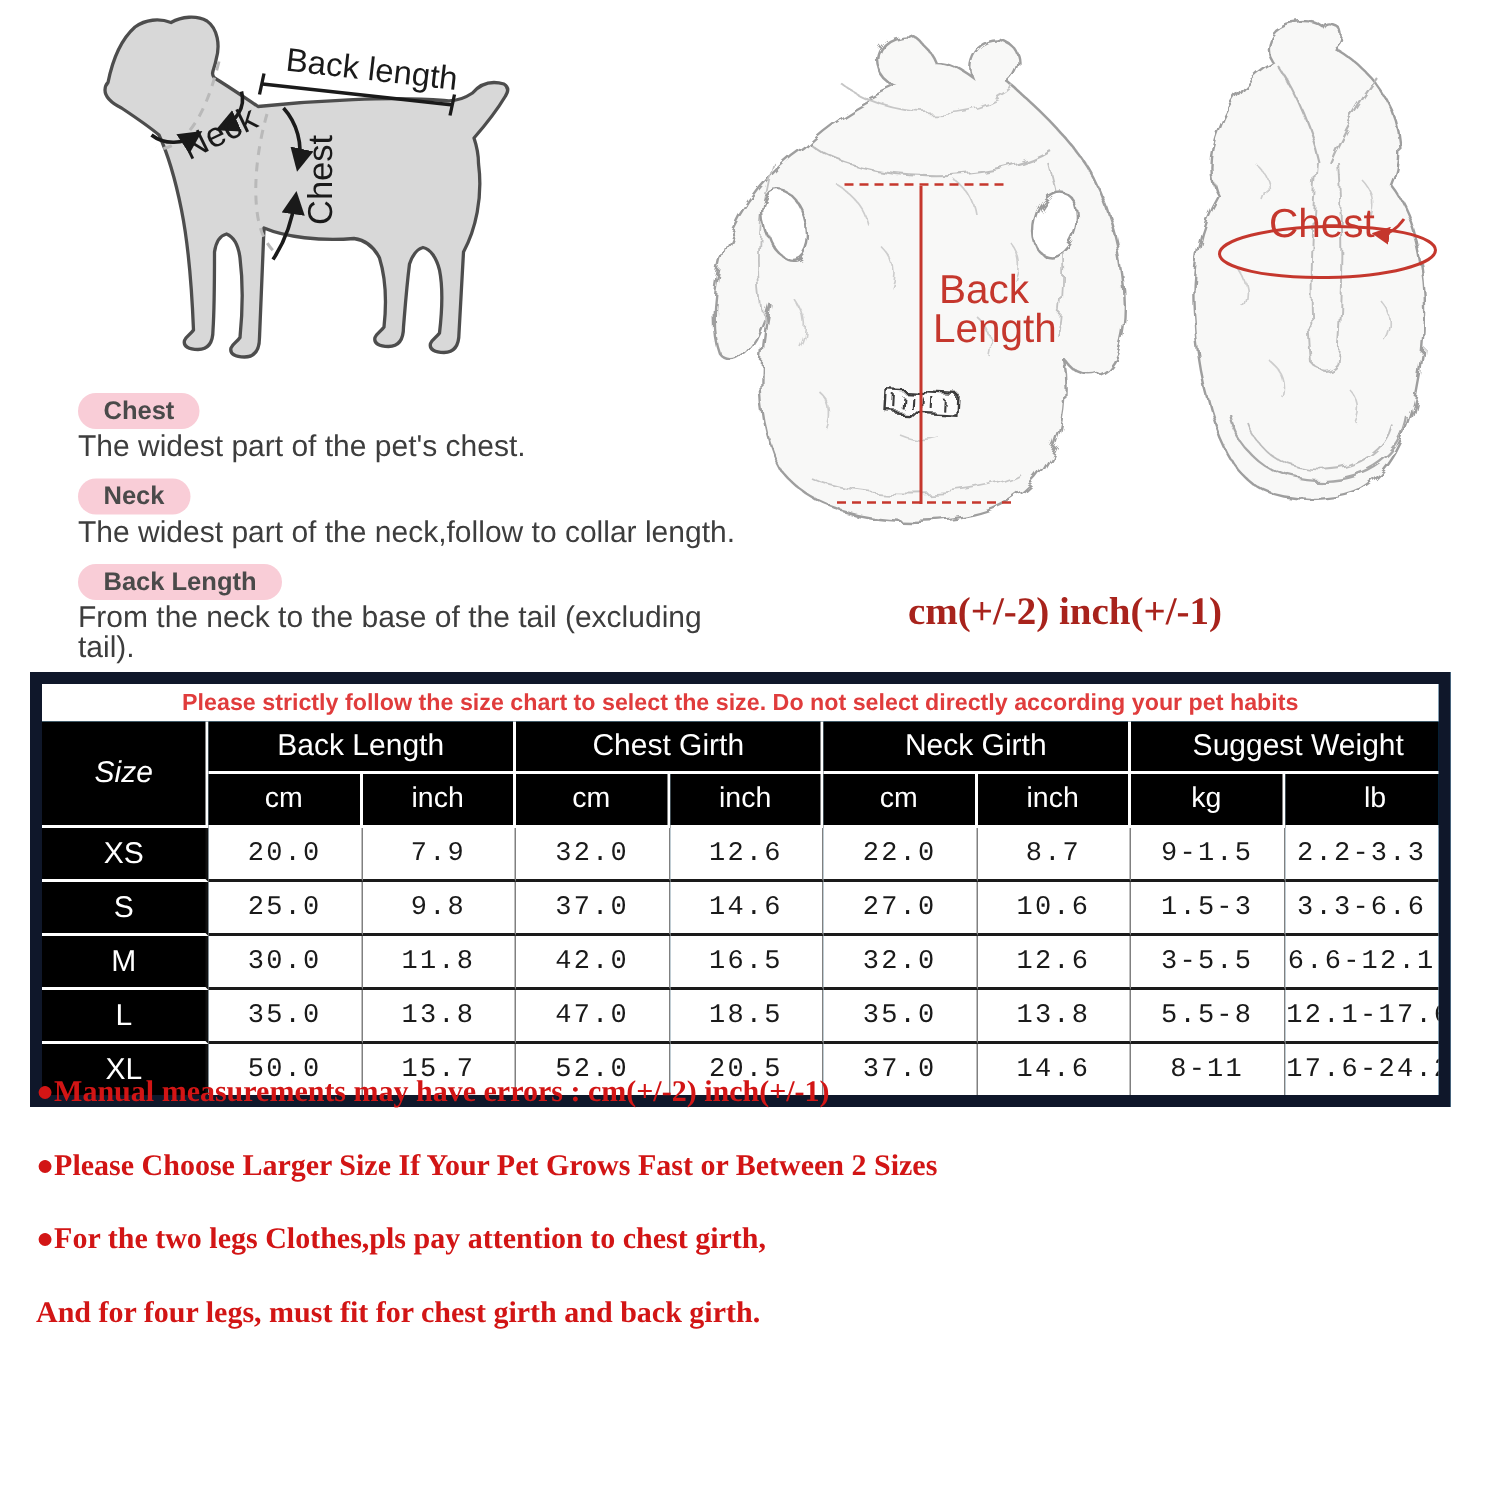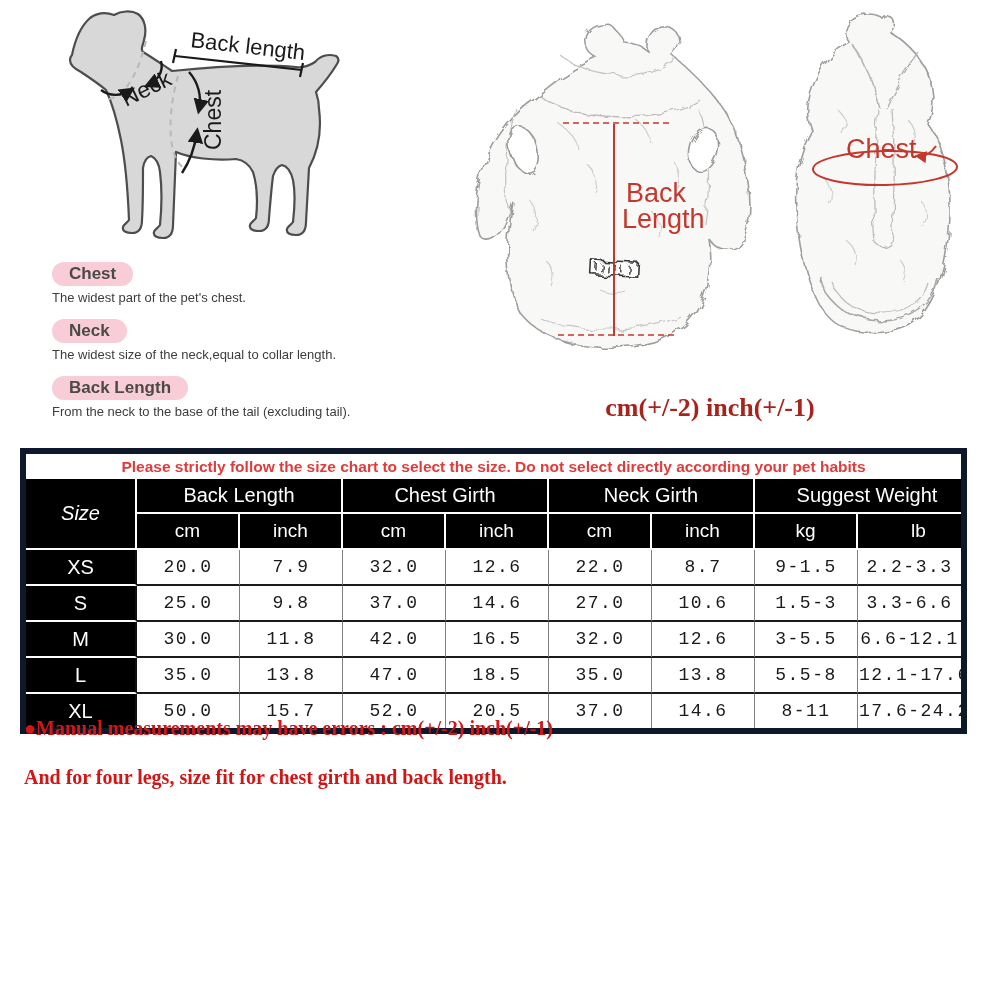--- a/index.html
+++ b/index.html
@@ -7,30 +7,30 @@
         font-family:"Liberation Sans",sans-serif;}
 
   
   #topart{position:absolute;left:0;top:0;width:1000px;height:446px;}
 
   
   #definitions{position:absolute;left:52px;top:262px;width:440px;}
   .def-item{margin-bottom:11px;}
   .pill{display:inline-block;background:#f9cdd7;color:#4a4a4a;font-weight:bold;
         font-size:17px;line-height:22px;padding:1px 17px;border-radius:13px;}
-  .def-desc{font-size:13px;color:#3d3d3d;line-height:20px;margin-top:2px;}
+  .def-desc{font-size:20px;color:#3d3d3d;line-height:20px;margin-top:2px;}
 
   
   #tolerance{position:absolute;left:560px;top:393px;width:300px;text-align:center;
              font-family:"Liberation Serif",serif;font-weight:bold;font-size:26px;
              color:#a8231c;}
 
   
   #size-table{position:absolute;left:20px;top:448px;width:947px;border-collapse:separate;
-              border-spacing:0;border:6px solid #0f172a;table-layout:fixed;background:#0369a1;}
+              border-spacing:0;border:8px solid #0f172a;table-layout:fixed;background:#0369a1;}
   #size-table td{overflow:hidden;white-space:nowrap;}
   .warn-cell{height:23px;text-align:center;color:#e03c3c;font-weight:bold;font-size:15.5px;
              background:#fff;}
   .hgroup, .hunit, .hsize{background:#000;color:#fff;text-align:center;
              font-family:"Liberation Sans",sans-serif;}
   .hgroup{font-size:20px;height:31px;border-right:2px solid #fff;border-bottom:2px solid #fff;}
   .hunit{font-size:19px;height:32px;border-right:2px solid #fff;border-bottom:2px solid #fff;}
   .hsize{font-size:20px;border-right:2px solid #fff;border-bottom:2px solid #fff;font-style:italic;}
   .no-r{border-right:none !important;padding-left:19px;}
   .sizecell{background:#000;color:#fff;text-align:center;font-size:20px;height:32px;
@@ -180,21 +180,21 @@
     </g>
   </svg>
 
   <div id="definitions">
     <div class="def-item">
       <span class="pill">Chest</span>
       <div class="def-desc">The widest part of the pet's chest.</div>
     </div>
     <div class="def-item">
       <span class="pill">Neck</span>
-      <div class="def-desc">The widest size of the neck,equal to collar length.</div>
+      <div class="def-desc">The widest part of the neck,follow to collar length.</div>
     </div>
     <div class="def-item">
       <span class="pill">Back Length</span>
       <div class="def-desc">From the neck to the base of the tail (excluding tail).</div>
     </div>
   </div>
 
   <div id="tolerance">cm(+/-2)  inch(+/-1)</div>
 
   <table id="size-table">
@@ -285,16 +285,18 @@
           <td class="val">37.0</td>
           <td class="val">14.6</td>
           <td class="val">8-11</td>
           <td class="val">17.6-24.2</td>
         </tr>
       </tbody>
   </table>
 
   <div id="notes">
     <div class="note-item">●Manual measurements may have errors : cm(+/-2)  inch(+/-1)</div>
-    <div class="note-item">And for four legs, size fit for chest girth and back length.</div>
+    <div class="note-item">●Please Choose Larger Size If Your Pet Grows Fast or Between 2 Sizes</div>
+    <div class="note-item">●For the two legs Clothes,pls pay attention to chest girth,</div>
+    <div class="note-item">And for four legs, must fit for chest girth and back girth.</div>
   </div>
 
 </div>
 
 </body></html>

